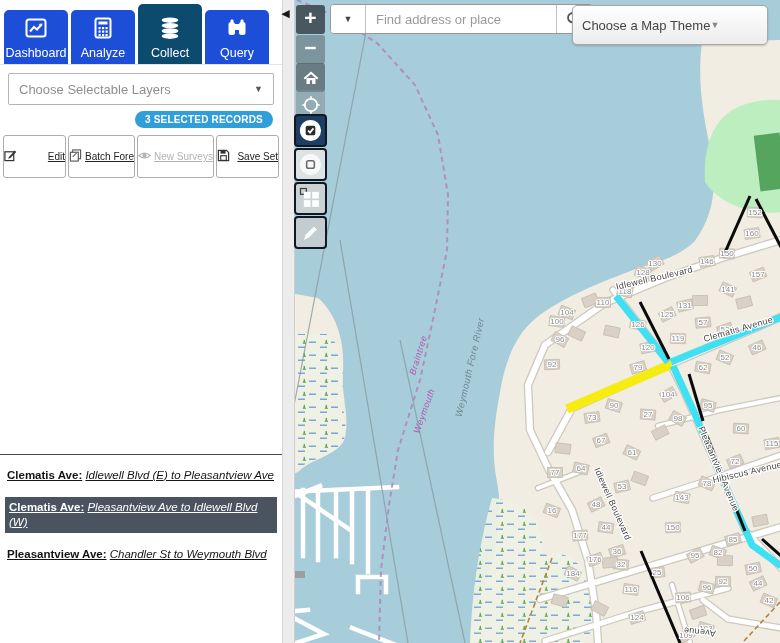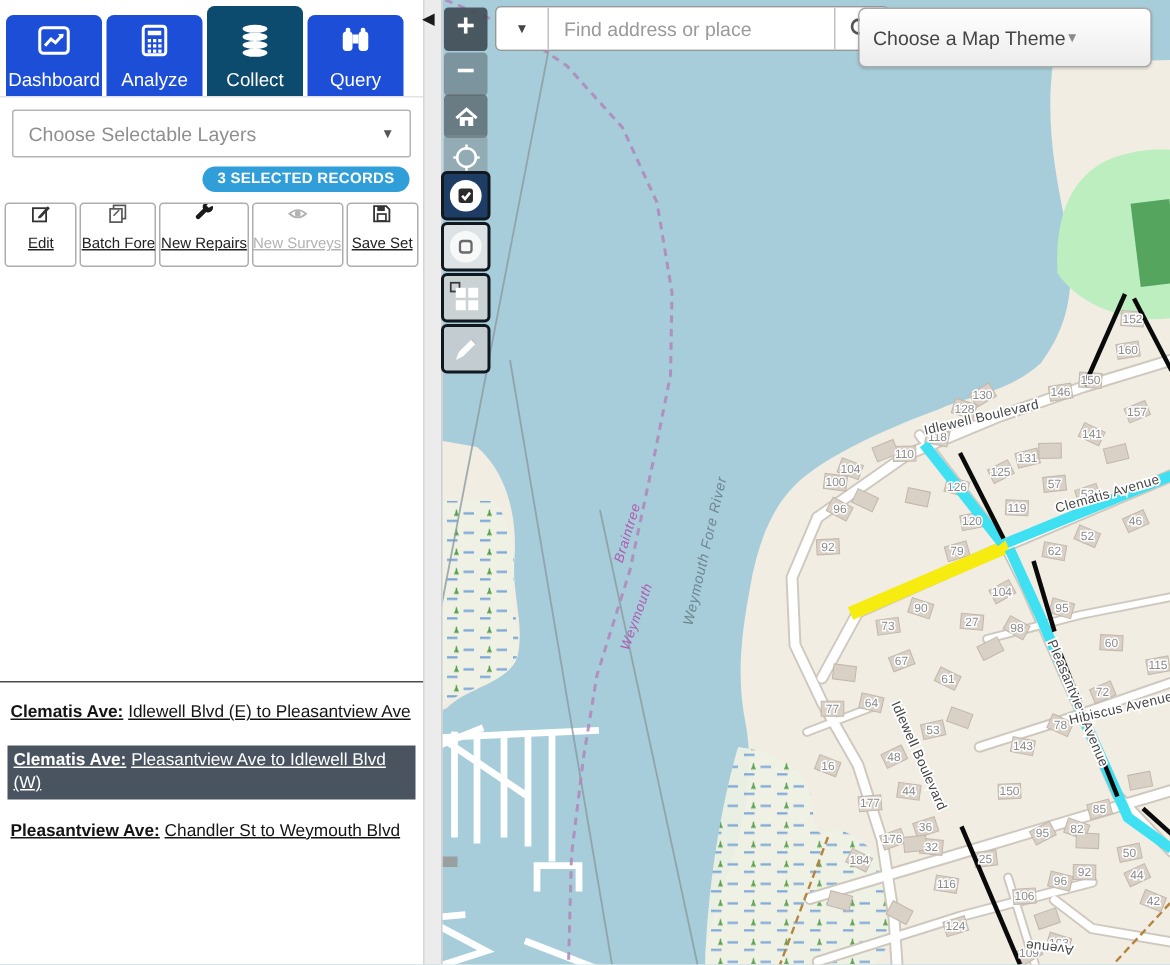--- a/index.html
+++ b/index.html
@@ -22,28 +22,28 @@
   .tab .tlbl{font-size:12.5px}
   .layers-select{margin:8px 8px 0 8px;height:30px;border:1px solid #b5b5b5;border-radius:2px;
        display:flex;align-items:center;justify-content:space-between;padding:0 10px;
        color:#8f8f8f;font-size:13px;cursor:pointer;background:#fff}
   .layers-select .chev{color:#555;font-size:9px}
   .badge-row{display:flex;justify-content:flex-end;margin:6px 9px 0 0}
   .badge{background:#2f9ed9;color:#fff;font-weight:bold;font-size:10px;padding:3px 10px;
          border-radius:9px;letter-spacing:.2px}
   .edit-toolbar{display:flex;gap:2px;margin:7px 3px 0 3px}
   .tbtn{flex:1;border:1px solid #adadad;border-radius:3px;background:#fff;height:41px;
-        display:flex;flex-direction:column;align-items:center;justify-content:flex-start;gap:3px;cursor:pointer}
+        display:flex;align-items:center;justify-content:space-between;gap:3px;cursor:pointer}
   .tbtn svg{width:13px;height:13px}
   .tbtn .lbl{font-size:10px;text-decoration:underline;color:#222;white-space:nowrap}
   .tbtn.disabled .lbl{color:#b3b3b3}
   .records{position:absolute;left:0;top:454px;width:282px;border-top:1px solid #4a4a4a;padding-top:8px}
   .record{margin:3px 5px 12px 5px;font-size:11.5px;color:#141414;cursor:pointer;padding:2px 2px;line-height:1.3}
   .record .st{font-weight:bold;text-decoration:underline}
-  .record .ds{text-decoration:underline}
+  .record .ds{font-style:italic;text-decoration:underline}
   .record.selected{background:#4a5460;color:#fff;padding:3px 4px}
   
   .mwidget{position:absolute;z-index:7}
   .zoom-btn{width:29px;height:29px;border-radius:3px;color:#fff;font-size:21px;line-height:26px;
             text-align:center;cursor:pointer;font-weight:bold}
   #tool-plus{left:296px;top:5px;background:rgba(60,72,78,.88)}
   #tool-minus{left:296px;top:35px;background:rgba(99,113,120,.62)}
   .tool-sq{width:29px;height:29px;border-radius:3px;cursor:pointer;display:flex;align-items:center;justify-content:center}
   #tool-home{left:296px;top:63px;background:rgba(88,100,106,.78)}
   #tool-locate{left:296px;top:90px;background:rgba(130,143,150,.55)}
@@ -373,26 +373,20 @@
         <span class="lbl">Edit</span>
       </div>
       <div class="tbtn">
         <span><svg viewBox="0 0 14 14">
             <rect x="4" y="1" width="8.5" height="9.5" fill="none" stroke="#555" stroke-width="1.2"></rect>
             <rect x="1.5" y="3.5" width="8.5" height="9.5" fill="#fff" stroke="#555" stroke-width="1.2"></rect>
             <path d="M4 8.5 l4-4.2" stroke="#555" stroke-width="1.1"></path>
           </svg></span>
         <span class="lbl">Batch Fore</span>
       </div>
-      <div class="tbtn">
-        <span><svg viewBox="0 0 14 14">
-            <path d="M12.6 1.2 a3.4 3.4 0 0 1 -4.5 4.5 L3.4 10.4 a1.6 1.6 0 0 1 -2.3 -2.3 L5.8 3.4 A3.4 3.4 0 0 1 10.3 -1 L8.2 1.1 l1.6 1.6 Z" fill="#1a1a1a"></path>
-          </svg></span>
-        <span class="lbl">New Repairs</span>
-      </div>
       <div class="tbtn disabled">
         <span><svg viewBox="0 0 14 14">
             <path d="M1 7 Q7 1.8 13 7 Q7 12.2 1 7 Z" fill="none" stroke="#b3b3b3" stroke-width="1.3"></path>
             <circle cx="7" cy="7" r="2.1" fill="#b3b3b3"></circle>
           </svg></span>
         <span class="lbl">New Surveys</span>
       </div>
       <div class="tbtn">
         <span><svg viewBox="0 0 14 14">
             <path d="M1.5 1.5 h8.7 l2.3 2.3 V12.5 H1.5 Z" fill="none" stroke="#333" stroke-width="1.3"></path>

